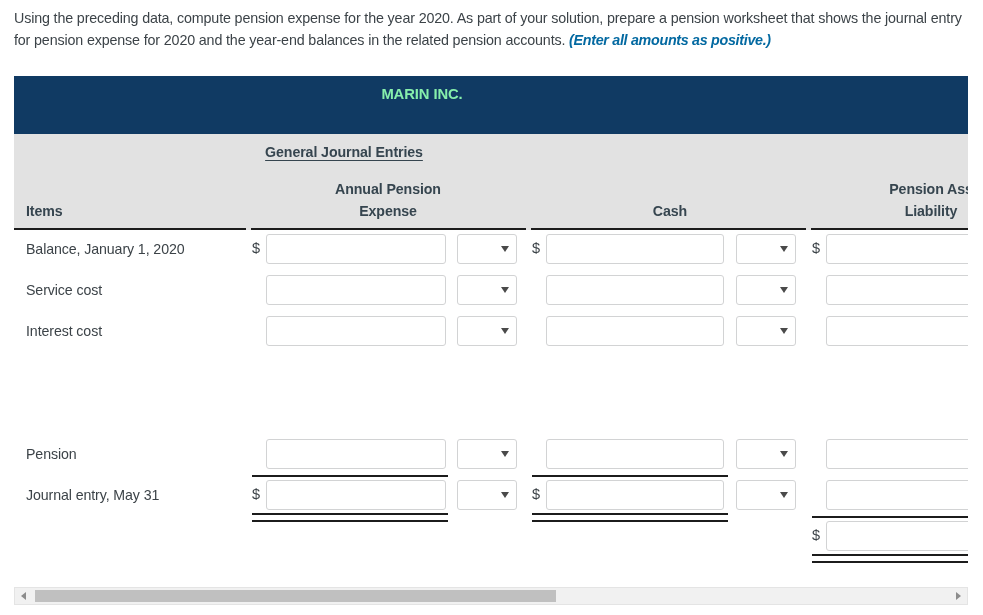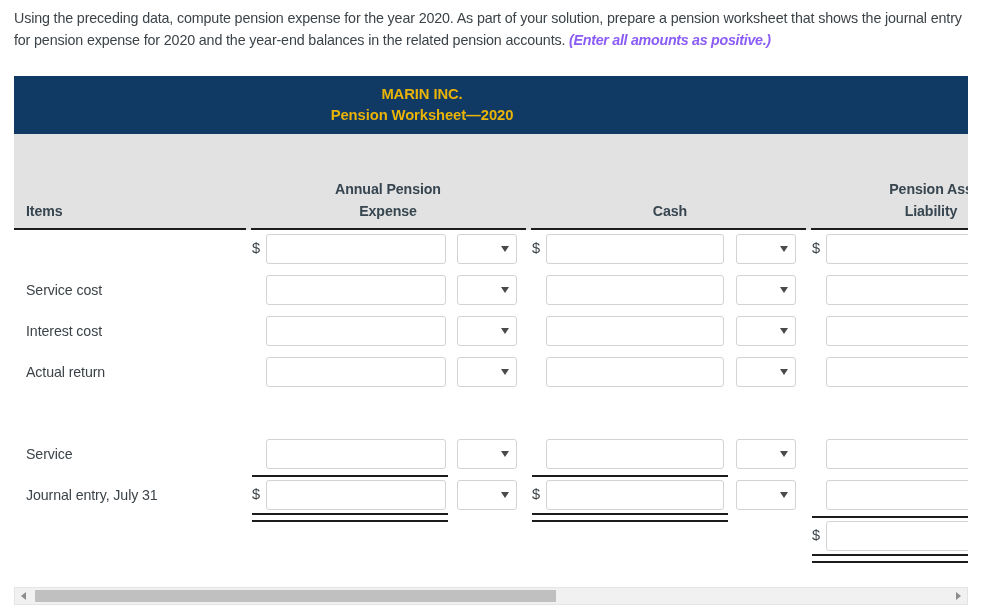--- a/index.html
+++ b/index.html
@@ -21,21 +21,21 @@
     position: absolute;
     left: 14px;
     top: 7px;
     width: 952px;
     font-size: 14.3px;
     line-height: 22px;
     color: #3c4348;
     letter-spacing: -0.15px;
   }
   #question-prompt .emphasis-red {
-    color: #8b5cf6;
+    color: #0369a1;
     font-weight: bold;
     font-style: italic;
     letter-spacing: -0.3px;
   }
 
   
   #worksheet {
     position: absolute;
     left: 14px;
     top: 76px;
@@ -51,21 +51,21 @@
     position: relative;
   }
   .title-block {
     position: absolute;
     left: 0;
     top: 8px;
     width: 100%;
     text-align: center;
     padding-right: 138px;
     box-sizing: border-box;
-    color: #eab308;
+    color: #86efac;
     font-weight: bold;
     font-size: 14.8px;
     line-height: 21px;
     letter-spacing: -0.1px;
   }
 
   
   .head-block {
     background: #e2e2e2;
     height: 96px;
@@ -244,25 +244,25 @@
 
 <div id="question-prompt">
   <span>Using the preceding data, compute pension expense for the year 2020. As part of your solution, prepare a pension worksheet that shows the journal entry for pension expense for 2020 and the year-end balances in the related pension accounts. </span><span class="emphasis-red">(Enter all amounts as positive.)</span>
 </div>
 
 <div id="worksheet">
 
   <div class="title-bar">
     <div class="title-block">
       <div>MARIN INC.</div>
-      <div>Pension Worksheet—2020</div>
     </div>
   </div>
 
   <div class="head-block">
+    <div class="gje-label">General Journal Entries</div>
 
     <div class="col-head items-head">Items</div>
 
     <div class="col-head ape-head">
       <div>Annual Pension</div>
       <div>Expense</div>
     </div>
 
     <div class="col-head cash-head">Cash</div>
 
@@ -272,20 +272,21 @@
     </div>
 
     <div class="head-rule r0"></div>
     <div class="head-rule r1"></div>
     <div class="head-rule r2"></div>
     <div class="head-rule r3"></div>
   </div>
 
   <div class="sheet-body" id="sheet-body">
       <div class="row" style="top: 0px;">
+        <div class="row-label">Balance, January 1, 2020</div>
         <span class="dollar c1-dollar">$</span>
         <input type="text" class="amt-input c1-input" style="">
         <div class="dd c1-dd"><span></span><span class="caret"></span></div>
         <span class="dollar c2-dollar">$</span>
         <input type="text" class="amt-input c2-input" style="">
         <div class="dd c2-dd"><span></span><span class="caret"></span></div>
         <span class="dollar c3-dollar">$</span>
         <input type="text" class="amt-input c3-input" style="">
       </div>
       <div class="row" style="top: 82px;">
@@ -297,38 +298,30 @@
         <input type="text" class="amt-input c3-input" style="">
       </div>
       <div class="row" style="top: 41px;">
         <div class="row-label">Service cost</div>
         <input type="text" class="amt-input c1-input" style="">
         <div class="dd c1-dd"><span></span><span class="caret"></span></div>
         <input type="text" class="amt-input c2-input" style="">
         <div class="dd c2-dd"><span></span><span class="caret"></span></div>
         <input type="text" class="amt-input c3-input" style="">
       </div>
-      <div class="row" style="top: 123px;">
-        <div class="row-label">Actual return</div>
-        <input type="text" class="amt-input c1-input" style="">
-        <div class="dd c1-dd"><span></span><span class="caret"></span></div>
-        <input type="text" class="amt-input c2-input" style="">
-        <div class="dd c2-dd"><span></span><span class="caret"></span></div>
-        <input type="text" class="amt-input c3-input" style="">
-      </div>
       <div class="row" style="top: 205px;">
-        <div class="row-label">Service</div>
+        <div class="row-label">Pension</div>
         <input type="text" class="amt-input c1-input" style="">
         <div class="dd c1-dd"><span></span><span class="caret"></span></div>
         <input type="text" class="amt-input c2-input" style="">
         <div class="dd c2-dd"><span></span><span class="caret"></span></div>
         <input type="text" class="amt-input c3-input" style="">
       </div>
       <div class="row" style="top: 246px;">
-        <div class="row-label">Journal entry, July 31</div>
+        <div class="row-label">Journal entry, May 31</div>
         <span class="dollar c1-dollar">$</span>
         <input type="text" class="amt-input c1-input" style="">
         <div class="dd c1-dd"><span></span><span class="caret"></span></div>
         <span class="dollar c2-dollar">$</span>
         <input type="text" class="amt-input c2-input" style="">
         <div class="dd c2-dd"><span></span><span class="caret"></span></div>
         <input type="text" class="amt-input c3-input" style="">
       </div>
       <div class="row" style="top: 287px;">
         <span class="dollar c3-dollar">$</span>

